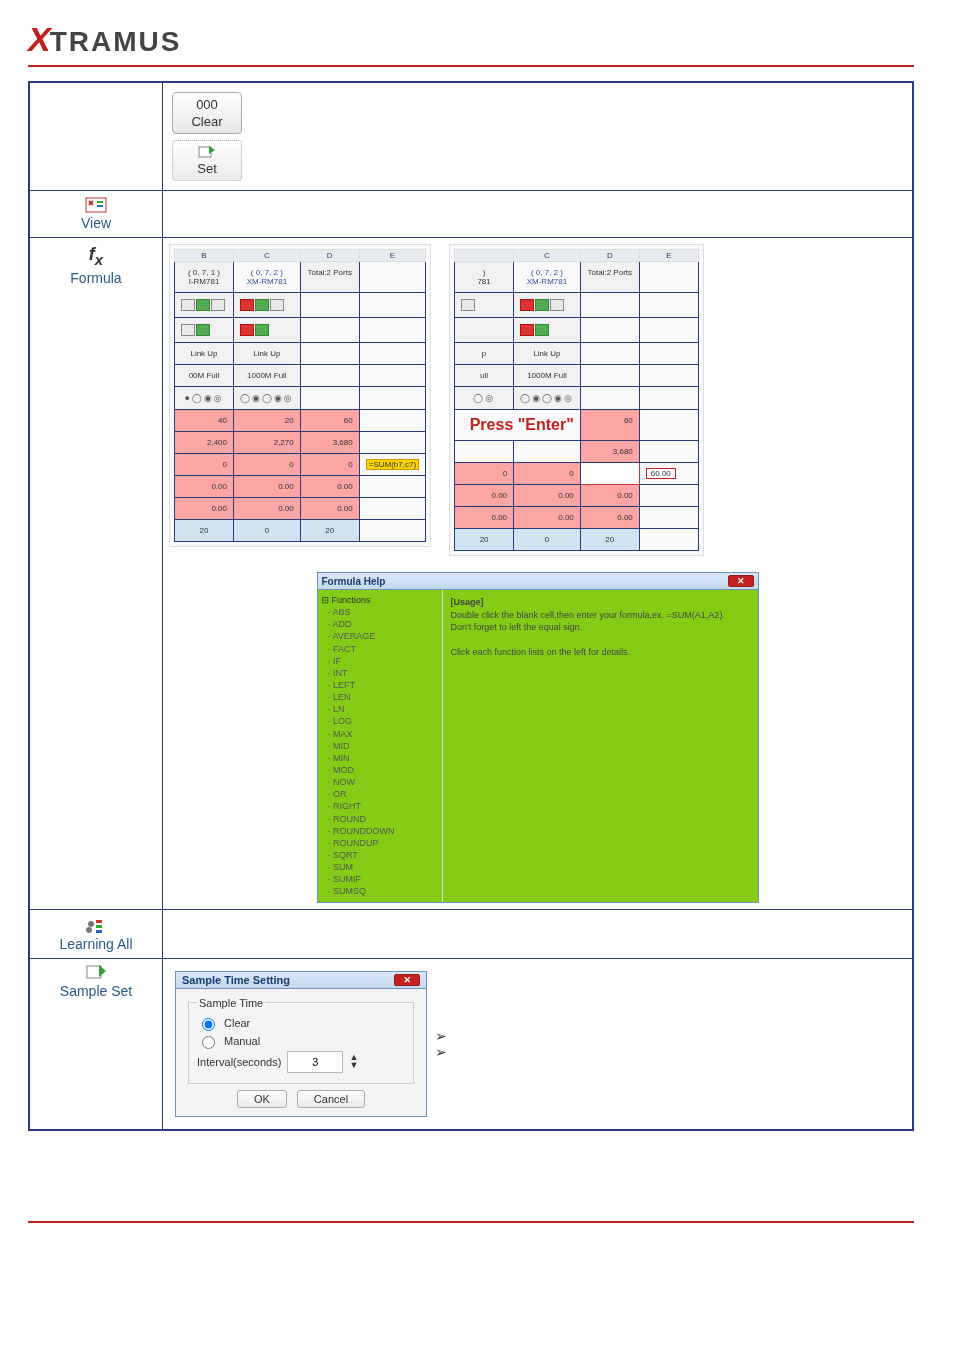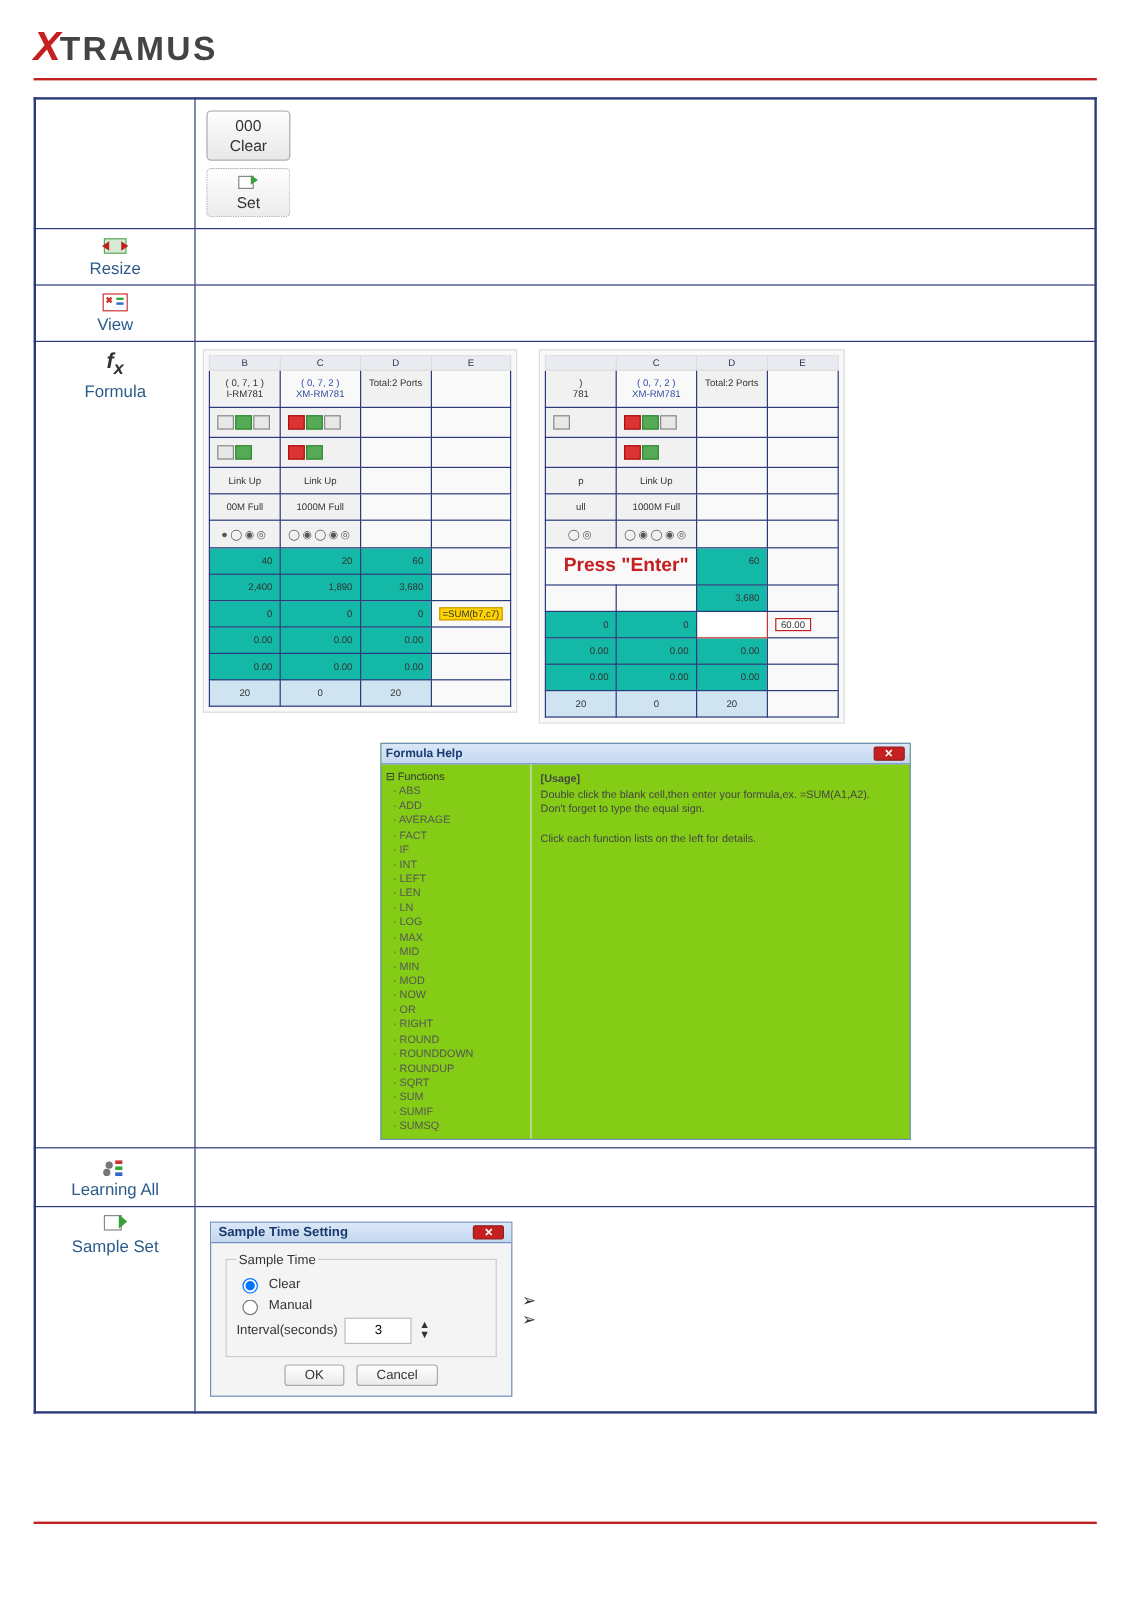--- a/index.html
+++ b/index.html
@@ -101,21 +101,21 @@
     background: #e8ecf1;
     text-align: center;
     font-weight: normal;
     color: #335;
   }
   .sheet-table .hdr {
     background: #f1f1f1;
     text-align: center;
   }
   .sheet-table .green-cell {
-    background: #14b8a6;
+    background: #fca5a5;
     text-align: right;
   }
   .sheet-table .lblue-cell {
     background: #cfe3f0;
     text-align: center;
   }
   .sheet-table .port-hdr {
     color: #3050a0;
     text-align: center;
   }
@@ -283,32 +283,20 @@
         <div class="btn-box btn-set">
           <svg width="20" height="14">
                 <rect x="2" y="2" width="12" height="10" fill="#fff" stroke="#888"></rect>
                 <path d="M12 1 L18 5 L12 9 Z" fill="#39a039"></path>
               </svg>
           <span>Set</span>
         </div>
       </td>
     </tr>
 
-    <tr>
-      <td class="label-col">
-        <div class="icon-block">
-          <svg width="26" height="16">
-                <rect x="4" y="2" width="18" height="12" fill="#d5ead5" stroke="#5a5"></rect>
-                <path d="M2 8 L8 4 L8 12 Z M24 8 L18 4 L18 12 Z" fill="#c42020"></path>
-              </svg>
-          <span>Resize</span>
-        </div>
-      </td>
-      <td></td>
-    </tr>
 
     <tr>
       <td class="label-col">
         <div class="icon-block">
           <svg width="22" height="16">
                 <rect x="1" y="1" width="20" height="14" fill="#fff" stroke="#c33"></rect>
                 <path d="M4 4 L8 8 M4 8 L8 4" stroke="#c33" stroke-width="2"></path>
                 <rect x="12" y="4" width="6" height="2" fill="#3a3"></rect>
                 <rect x="12" y="8" width="6" height="2" fill="#36c"></rect>
               </svg>
@@ -397,21 +385,21 @@
                       <td></td>
                     </tr>
               <tr>
                       <td class="green-cell">40</td>
                       <td class="green-cell">20</td>
                       <td class="green-cell">60</td>
                       <td></td>
                     </tr>
               <tr>
                       <td class="green-cell">2,400</td>
-                      <td class="green-cell">1,890</td>
+                      <td class="green-cell">2,270</td>
                       <td class="green-cell">3,680</td>
                       <td></td>
                     </tr>
               <tr>
                       <td class="green-cell">0</td>
                       <td class="green-cell">0</td>
                       <td class="green-cell">0</td>
                       <td style="text-align:left"><span class="formula-chip">=SUM(b7,c7)</span></td>
                     </tr>
               <tr>
@@ -568,21 +556,21 @@
                       <div>· ROUNDUP</div>
                       <div>· SQRT</div>
                       <div>· SUM</div>
                       <div>· SUMIF</div>
                       <div>· SUMSQ</div>
                     </div>
             </div>
             <div class="usage">
               <div style="font-weight:bold">[Usage]</div>
               <div>Double click the blank cell,then enter your formula,ex. =SUM(A1,A2).</div>
-              <div>Don't forget to type the equal sign.</div>
+              <div>Don't forget to left the equal sign.</div>
               <br>
               <div>Click each function lists on the left for details.</div>
             </div>
           </div>
         </div>
         </div>
       </td>
     </tr>
 
     <tr>

